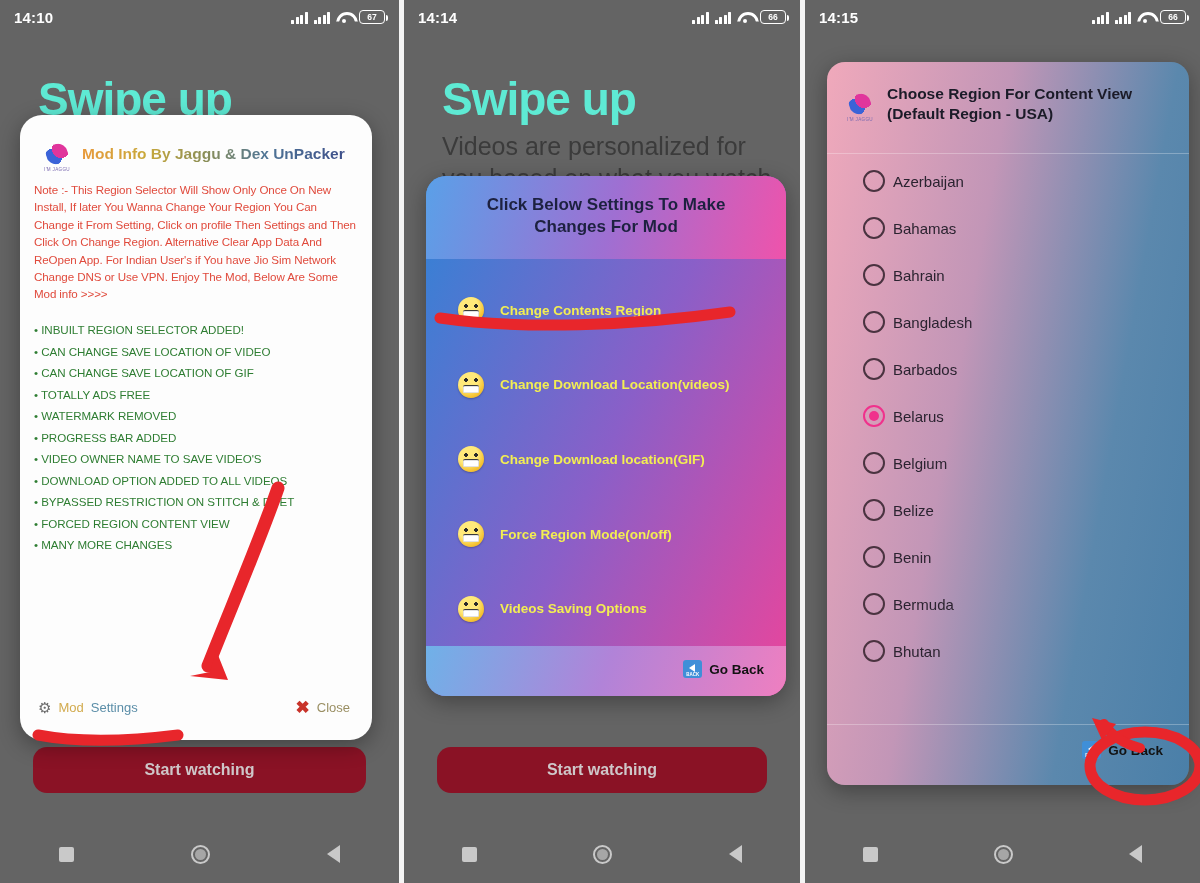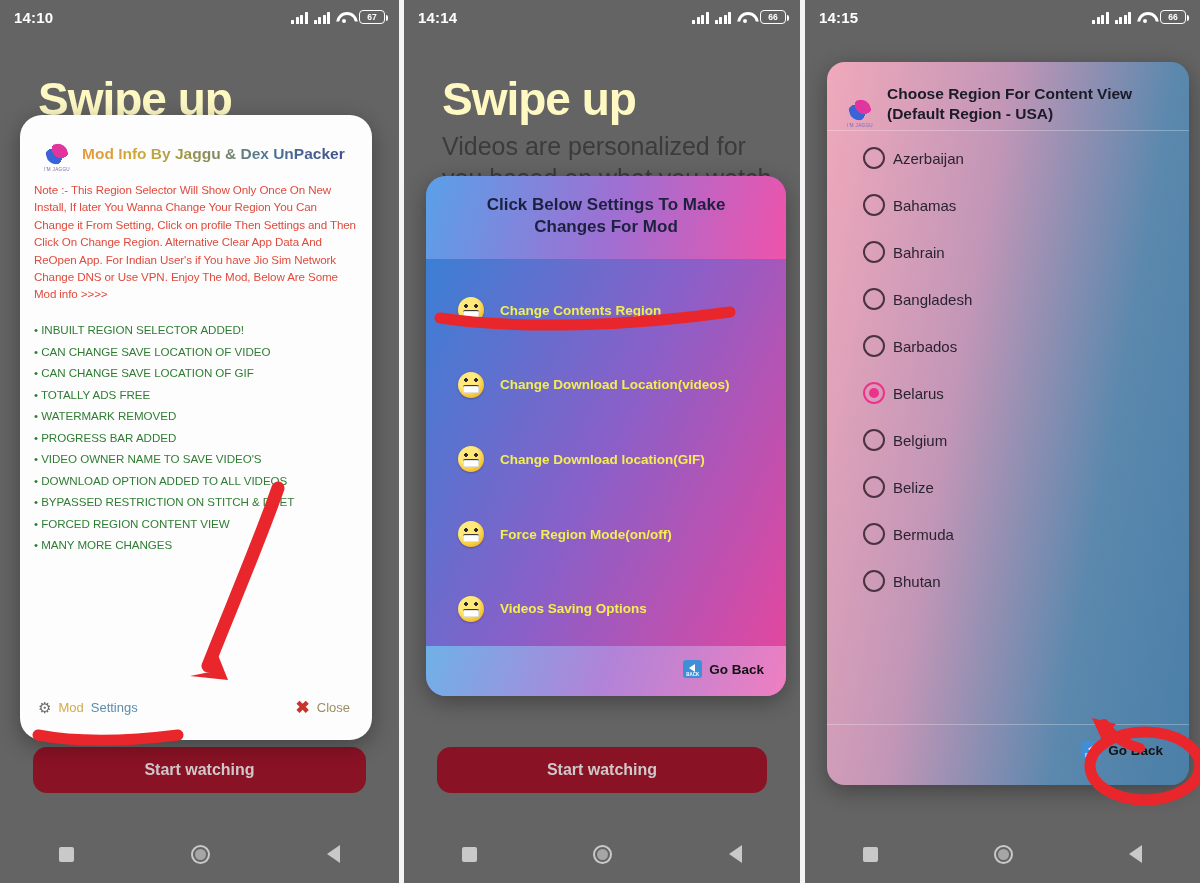--- a/index.html
+++ b/index.html
@@ -47,21 +47,21 @@
   }
   .batt::after{
     content:""; position:absolute; right:-3.5px; top:4px;
     width:2px; height:6px; background:#fff; border-radius:0 2px 2px 0;
   }
 
   
   .bgwrap{ position:absolute; inset:0; }
   .swipe-title{
     position:absolute; left:38px; top:72px;
-    font-size:46px; font-weight:bold; color:#fef9c3; letter-spacing:-1px;
+    font-size:46px; font-weight:bold; color:#5eead4; letter-spacing:-1px;
   }
   .swipe-sub{
     position:absolute; left:38px; top:130px; width:340px;
     font-size:25px; color:#3b3b3b; line-height:1.28;
   }
   .startbtn{
     position:absolute; left:33px; right:33px; bottom:90px; height:46px;
     background:#8a1225; border-radius:14px;
     display:flex; align-items:center; justify-content:center;
     color:#cfc7c9; font-size:16px; font-weight:bold;
@@ -189,21 +189,21 @@
 
   
   .region-dlg{
     position:absolute; left:22px; top:62px; width:362px; height:723px;
     border-radius:18px; z-index:20; overflow:hidden;
     box-shadow:0 6px 22px rgba(0,0,0,.33);
     display:flex; flex-direction:column;
     background:linear-gradient(100deg,#f0a9bb 0%,#c296b7 38%,#5b88ad 72%,#4a7fa8 100%);
   }
   .rd-head{
-    display:flex; align-items:flex-end; gap:12px; padding:22px 16px 5px 18px;
+    display:flex; align-items:center; gap:12px; padding:22px 16px 28px 18px;
     border-bottom:1px solid rgba(255,255,255,.28);
   }
   .rd-title{ font-size:15.5px; font-weight:bold; color:#1b1b28; line-height:1.32; }
   .rd-list{ flex:1; padding-top:4px; }
   .rd-row{ display:flex; align-items:center; gap:8px; padding:12.5px 0 12.5px 36px; }
   .radio{
     width:22px; height:22px; border:2px solid #4a3340; border-radius:50%; flex:none;
     display:flex; align-items:center; justify-content:center;
   }
   .radio.sel{ border-color:#f0318c; }
@@ -434,20 +434,24 @@
         <div class="rd-row">
           <span class="radio"></span>
           <span class="rd-label">Belgium</span>
         </div>
         <div class="rd-row">
           <span class="radio"></span>
           <span class="rd-label">Belize</span>
         </div>
         <div class="rd-row">
           <span class="radio"></span>
+          <span class="rd-label">Benin</span>
+        </div>
+        <div class="rd-row">
+          <span class="radio"></span>
           <span class="rd-label">Bermuda</span>
         </div>
         <div class="rd-row">
           <span class="radio"></span>
           <span class="rd-label">Bhutan</span>
         </div>
       </div>
       <div class="rd-foot">
         <div class="goback">
           <span class="backicon">

